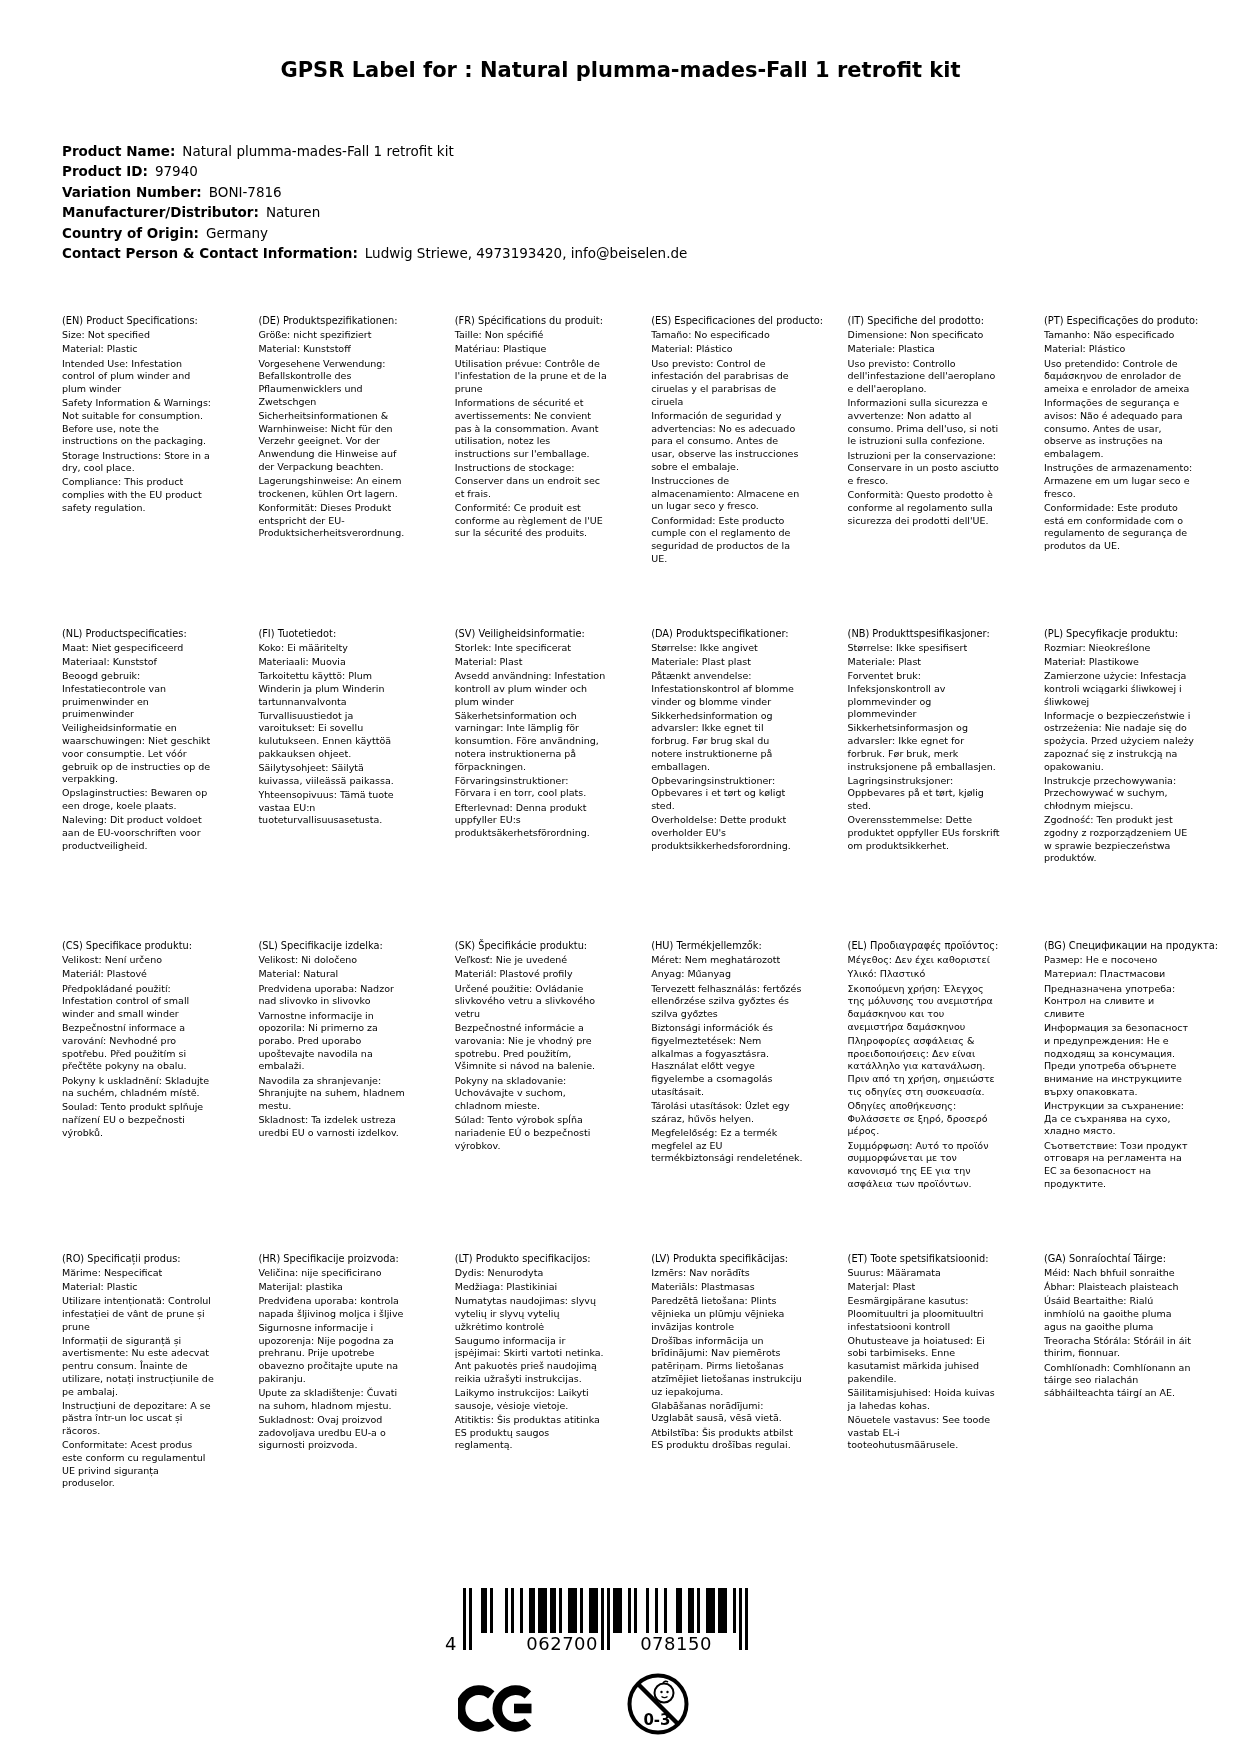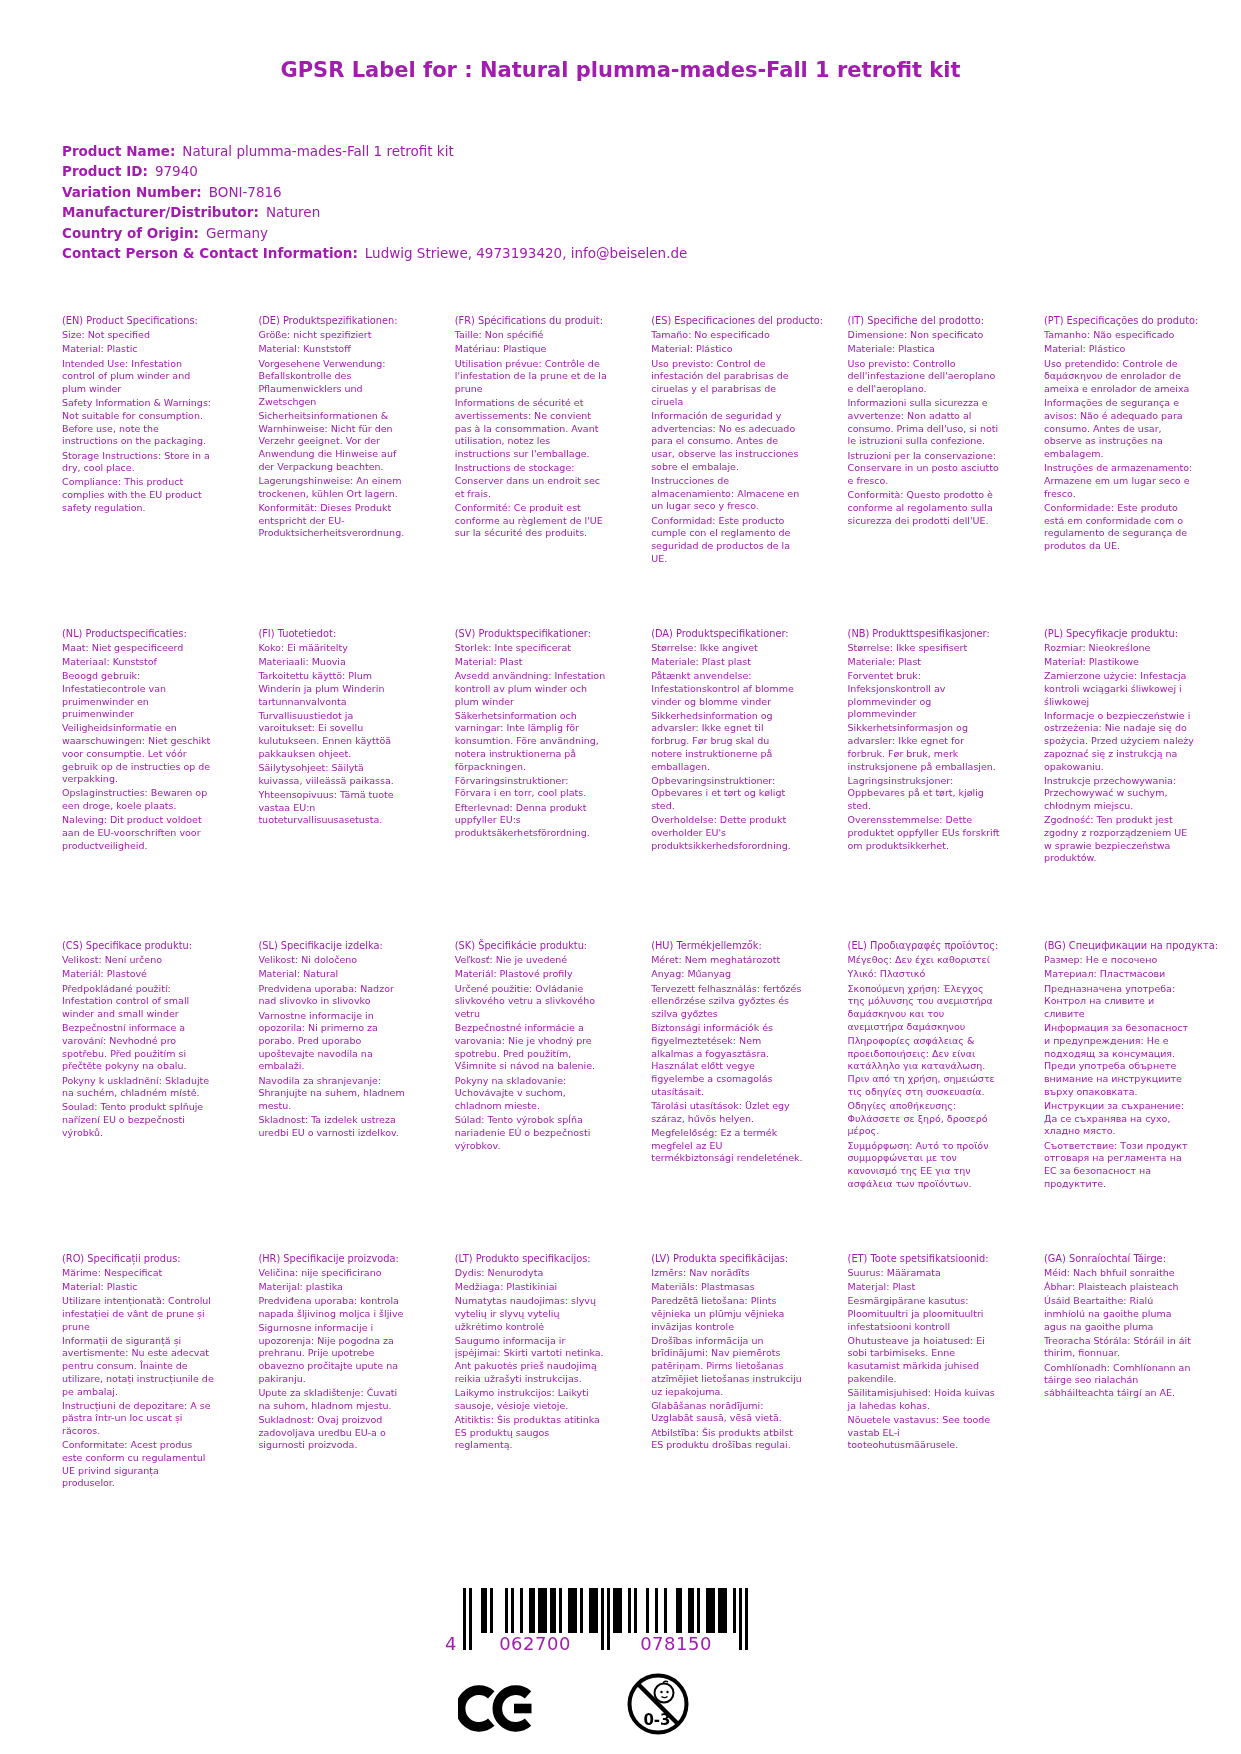--- a/index.html
+++ b/index.html
@@ -1,33 +1,33 @@
 <!DOCTYPE html>
 <html><head>
 <meta charset="utf-8">
 <style>
   html,body{margin:0;padding:0;background:#fff;}
   .page{position:relative;width:1241px;height:1754px;background:#ffffff;
-        font-family:"DejaVu Sans","Liberation Sans",sans-serif;color:#a21caf;overflow:hidden;}
+        font-family:"DejaVu Sans","Liberation Sans",sans-serif;color:#000000;overflow:hidden;}
   .title{position:absolute;top:58px;left:0;right:0;text-align:center;
          font-size:21px;font-weight:bold;margin:0;}
   .info{position:absolute;left:62px;top:141px;font-size:13.5px;line-height:20.4px;}
   .info-row .lbl{font-weight:bold;}
   .info-row .val{margin-left:7px;}
   .grid{position:absolute;left:62px;top:315px;display:grid;
         grid-template-columns:repeat(6,196.4px);grid-template-rows:repeat(4,312.5px);}
   .block{width:152px;font-size:9.5px;line-height:12.7px;}
   .block h3{font-size:9.8px;font-weight:normal;margin:0 0 1.5px 0;white-space:nowrap;}
   .block p{margin:0 0 1.5px 0;overflow-wrap:break-word;}
   .barcode-wrap{position:absolute;left:425px;top:1588px;width:330px;height:72px;}
   .bc{position:absolute;left:38px;top:0;}
   .bc rect{fill:#000;}
   .bc-digit{position:absolute;top:45px;font-size:18px;letter-spacing:0.5px;background:#fff;}
   .bc-first{left:0;width:32px;text-align:right;background:transparent;}
-  .bc-left{left:47px;width:126px;text-align:center;}
+  .bc-left{left:47px;width:126px;text-align:right;}
   .bc-right{left:188px;width:126px;text-align:center;}
   .ce{position:absolute;left:458px;top:1682px;}
   .age{position:absolute;left:626px;top:1672px;}
 </style>
 </head>
 <body>
 
 <div class="page">
 
   <h1 class="title">GPSR Label for : Natural plumma-mades-Fall 1 retrofit kit</h1>
@@ -108,21 +108,21 @@
       <div class="block">
         <h3>(FI) Tuotetiedot:</h3>
         <p>Koko: Ei määritelty</p>
         <p>Materiaali: Muovia</p>
         <p>Tarkoitettu käyttö: Plum Winderin ja plum Winderin tartunnanvalvonta</p>
         <p>Turvallisuustiedot ja varoitukset: Ei sovellu kulutukseen. Ennen käyttöä pakkauksen ohjeet.</p>
         <p>Säilytysohjeet: Säilytä kuivassa, viileässä paikassa.</p>
         <p>Yhteensopivuus: Tämä tuote vastaa EU:n tuoteturvallisuusasetusta.</p>
       </div>
       <div class="block">
-        <h3>(SV) Produktspecifikationer:</h3>
+        <h3>(SV) Veiligheidsinformatie:</h3>
         <p>Storlek: Inte specificerat</p>
         <p>Material: Plast</p>
         <p>Avsedd användning: Infestation kontroll av plum winder och plum winder</p>
         <p>Säkerhetsinformation och varningar: Inte lämplig för konsumtion. Före användning, notera instruktionerna på förpackningen.</p>
         <p>Förvaringsinstruktioner: Förvara i en torr, cool plats.</p>
         <p>Efterlevnad: Denna produkt uppfyller EU:s produktsäkerhetsförordning.</p>
       </div>
       <div class="block">
         <h3>(DA) Produktspecifikationer:</h3>
         <p>Størrelse: Ikke angivet</p>

